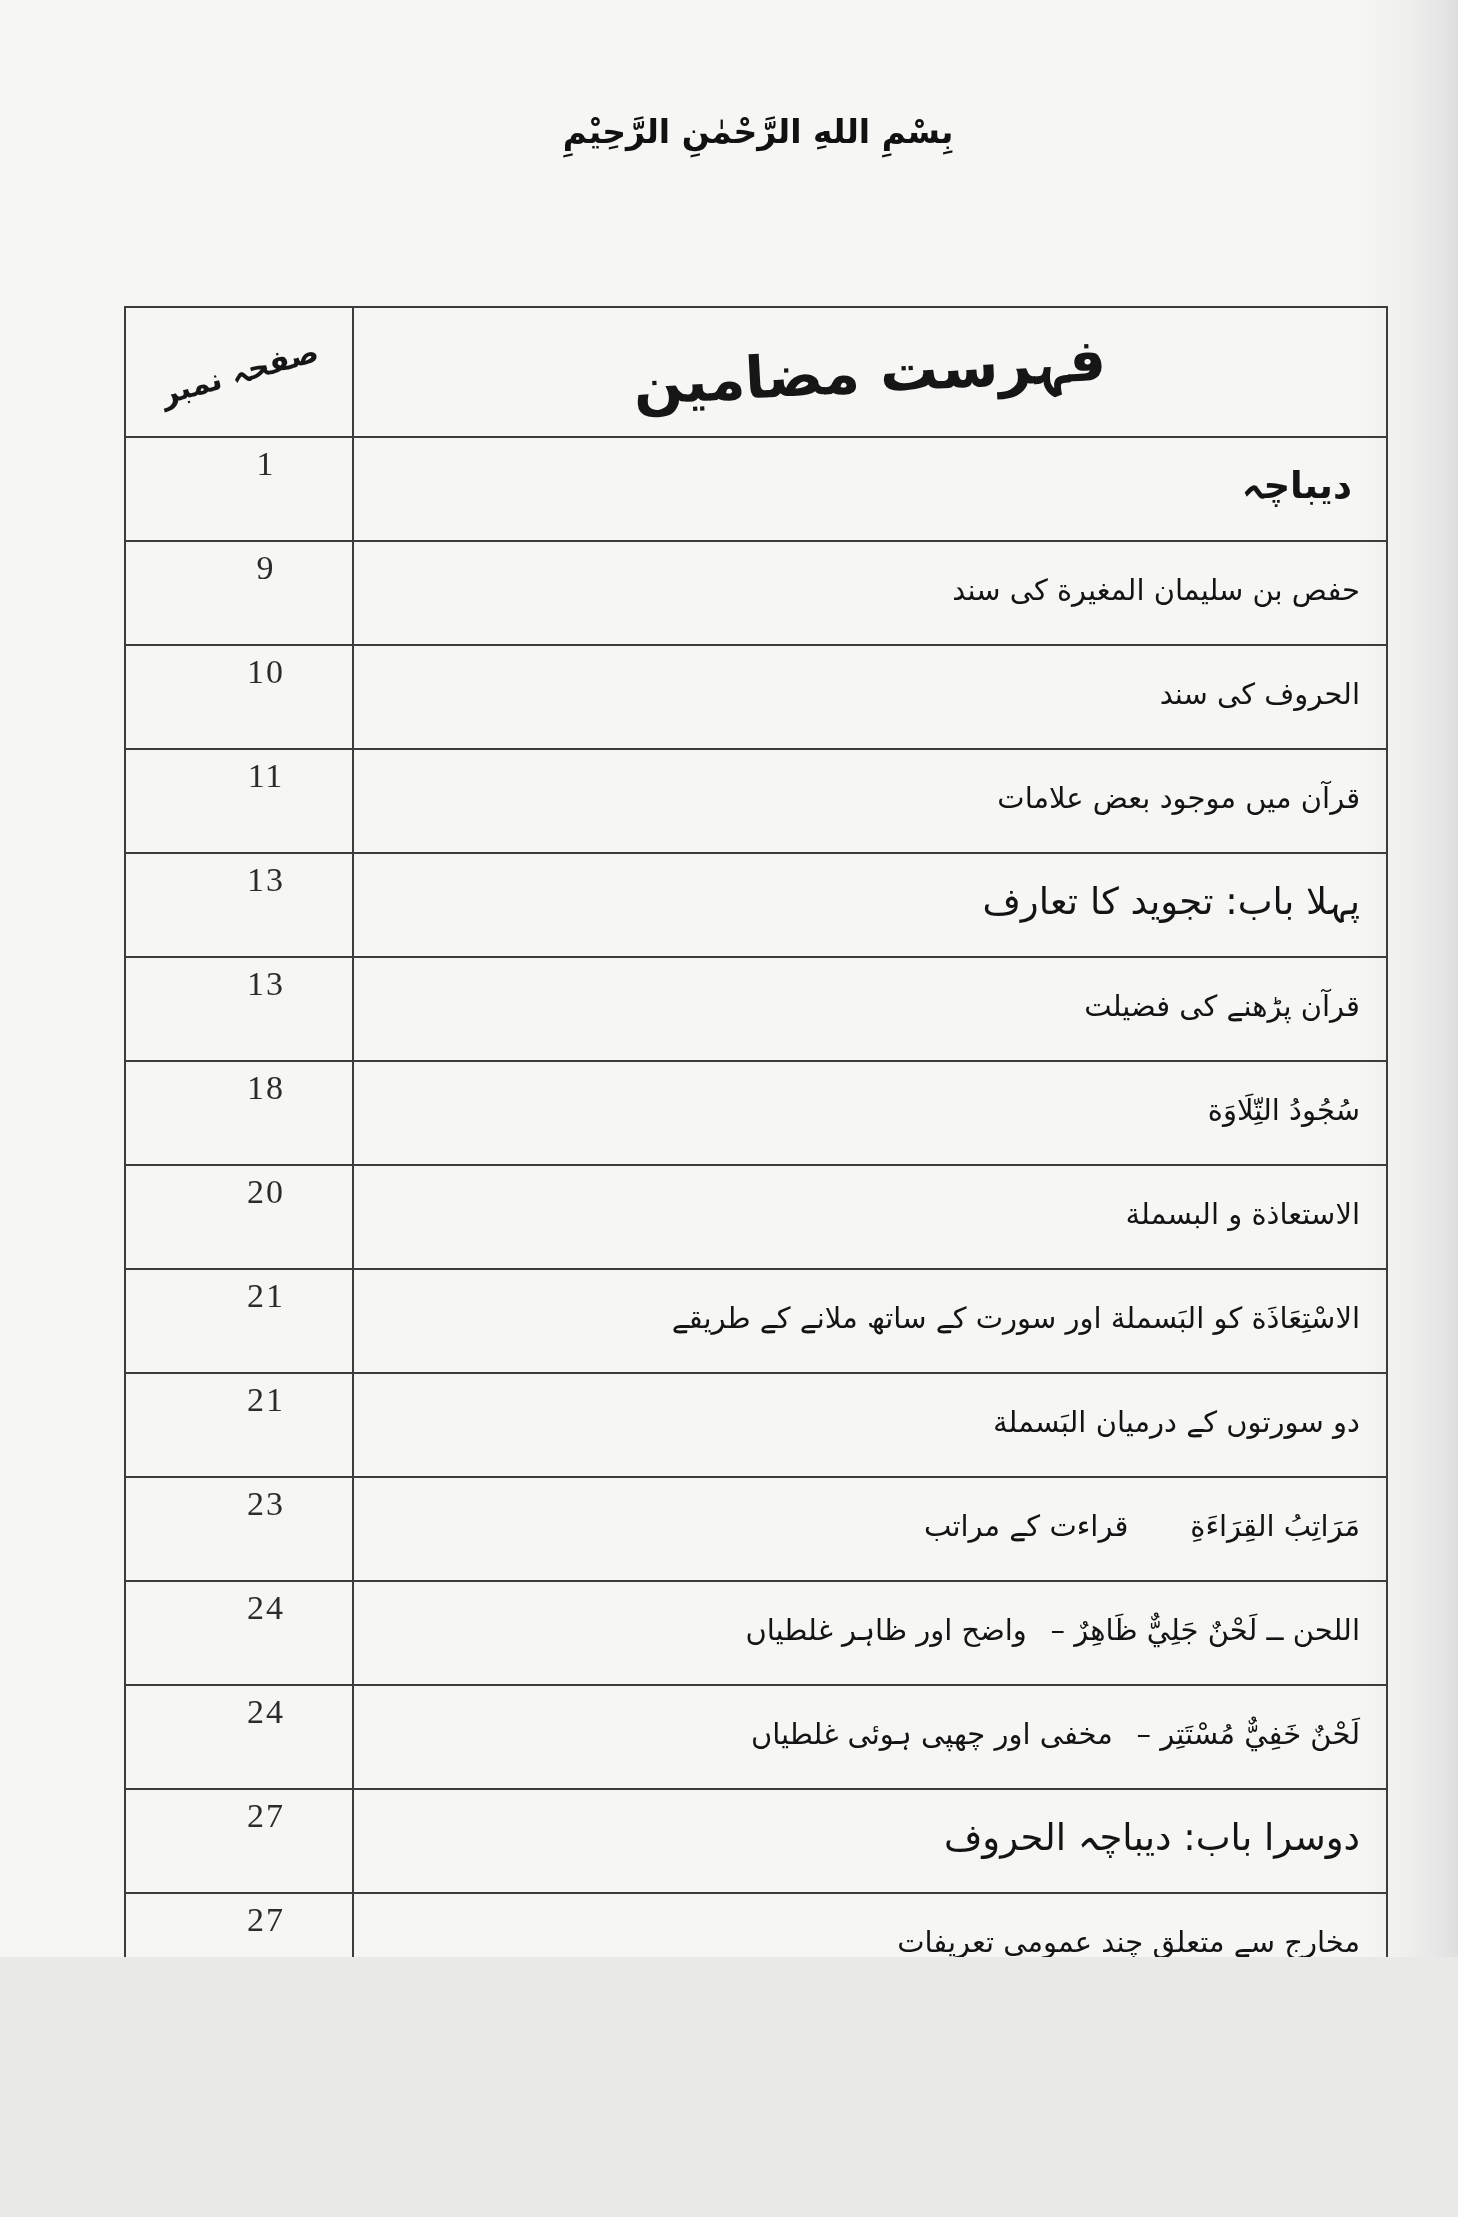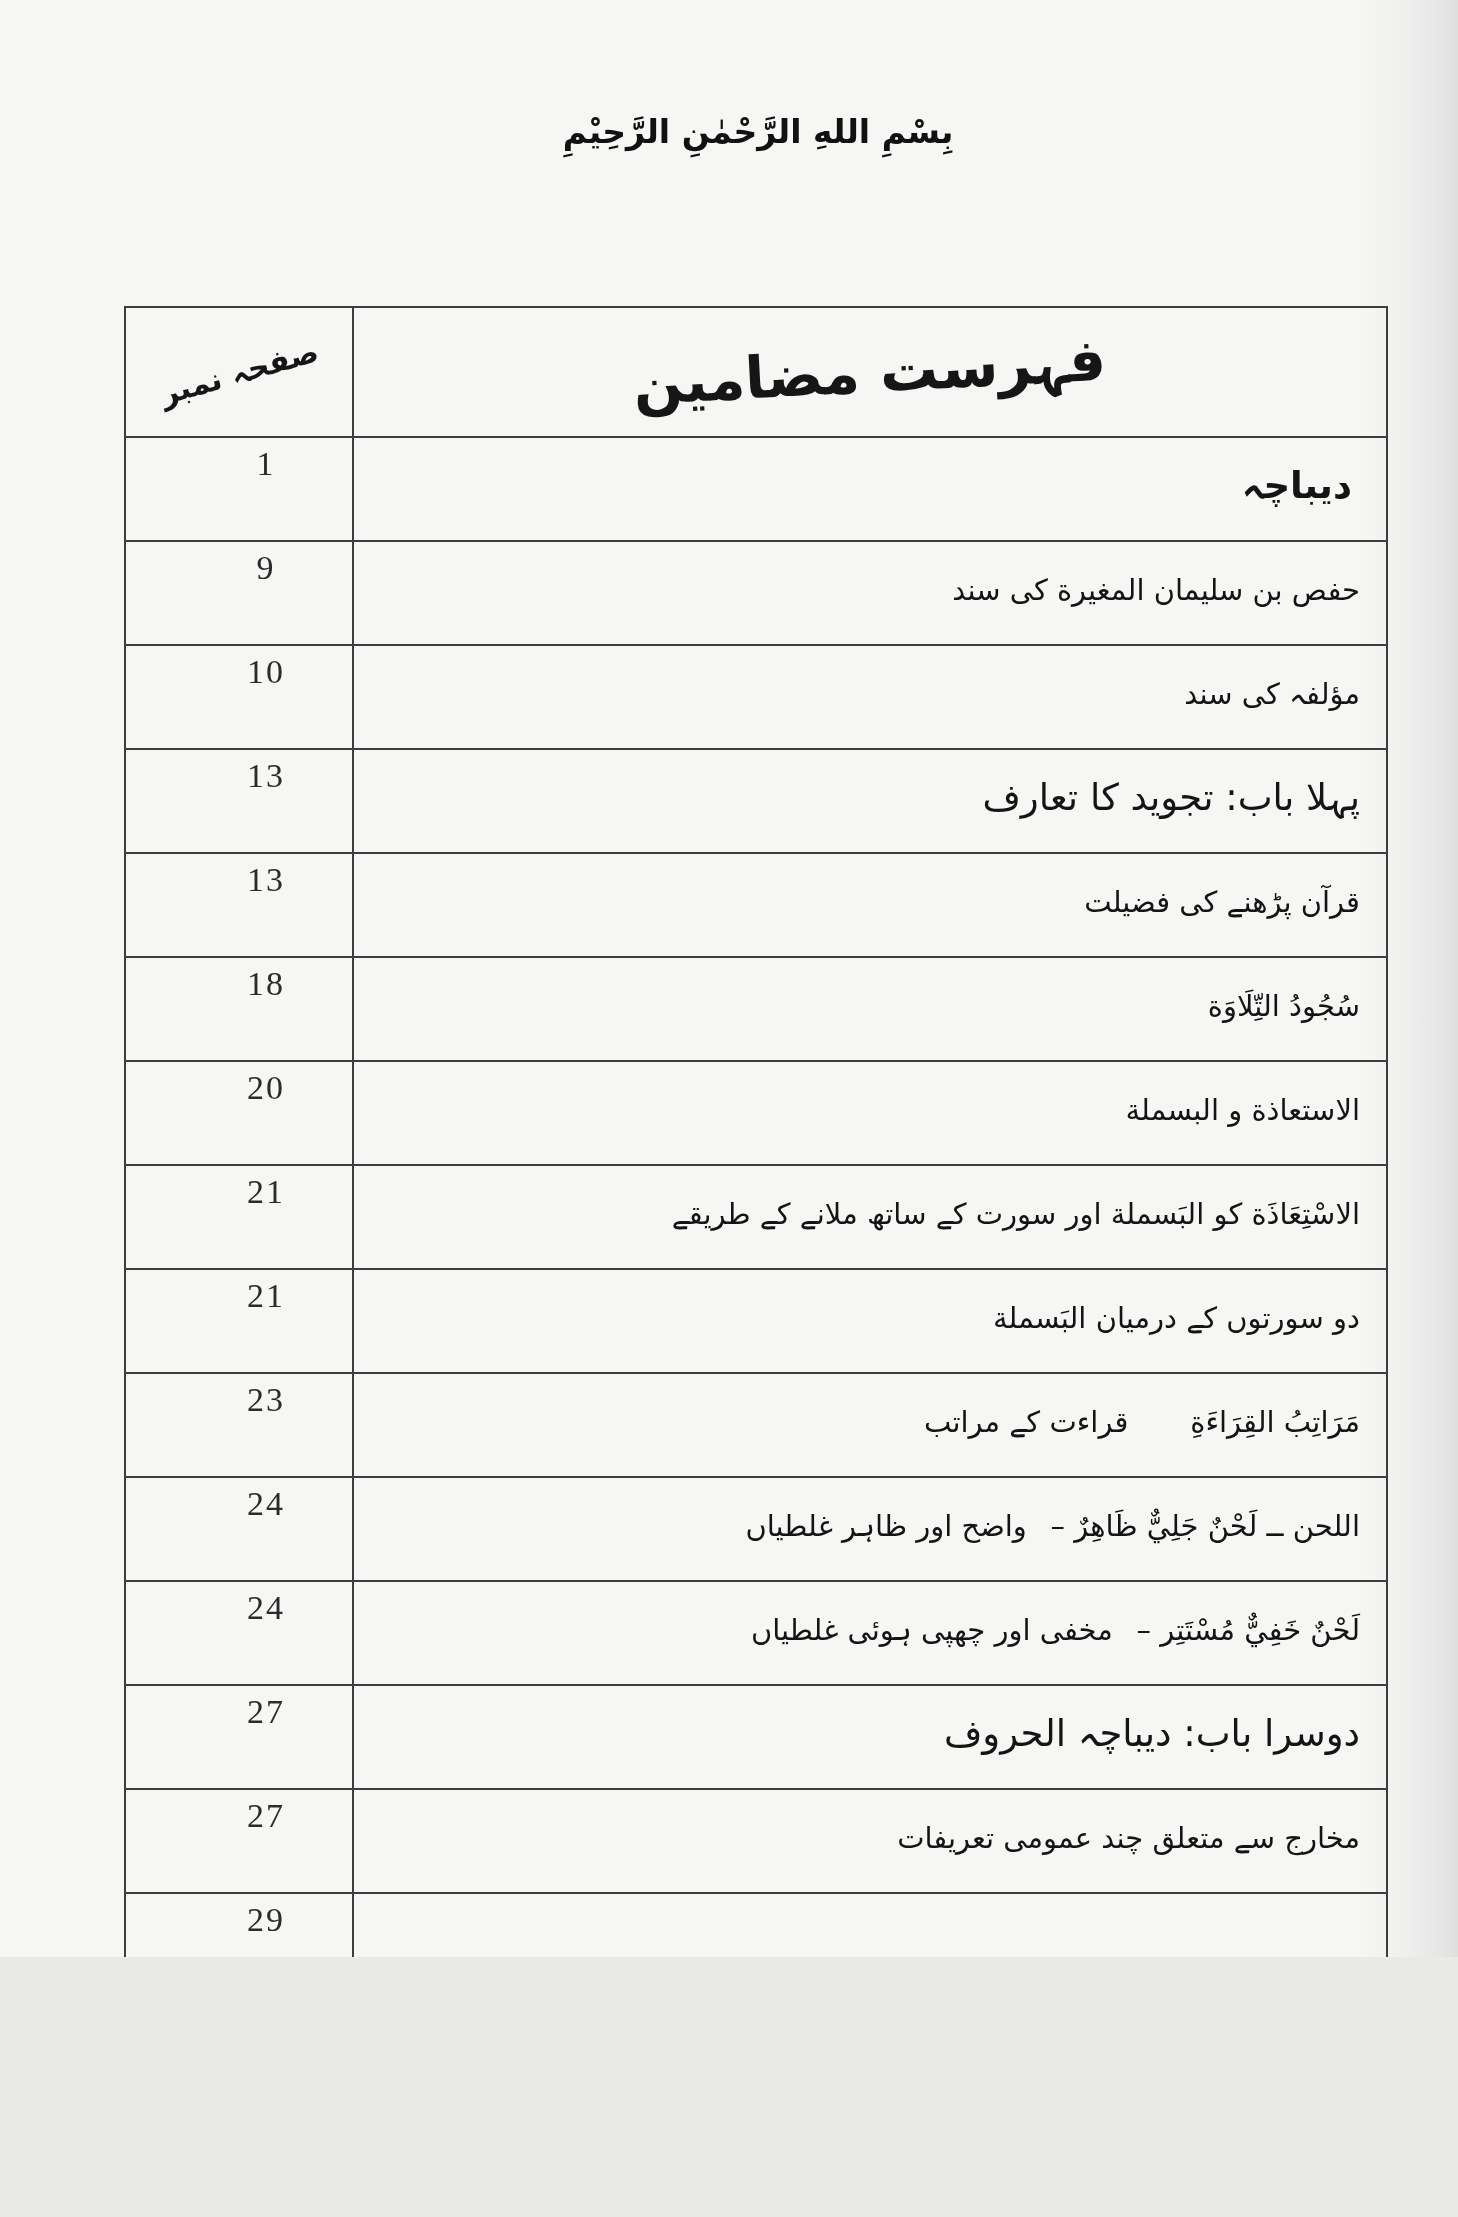--- a/index.html
+++ b/index.html
@@ -136,24 +136,32 @@
     <td class="titlecell">
       <span class="title">حفص بن سلیمان المغیرة کی سند</span>
     </td>
   </tr>
 
   <tr class="toc-row">
     <td class="pagecell">
       <span class="pagenum">10</span>
     </td>
     <td class="titlecell">
-      <span class="title">مؤلفہ کی سند</span>
-    </td>
-  </tr>
-
+      <span class="title">الحروف کی سند</span>
+    </td>
+  </tr>
+
+  <tr class="toc-row">
+    <td class="pagecell">
+      <span class="pagenum">11</span>
+    </td>
+    <td class="titlecell">
+      <span class="title">قرآن میں موجود بعض علامات</span>
+    </td>
+  </tr>
 
   <tr class="toc-row chapter">
     <td class="pagecell">
       <span class="pagenum">13</span>
     </td>
     <td class="titlecell">
       <span class="title">پہلا باب: تجوید کا تعارف</span>
     </td>
   </tr>
 

